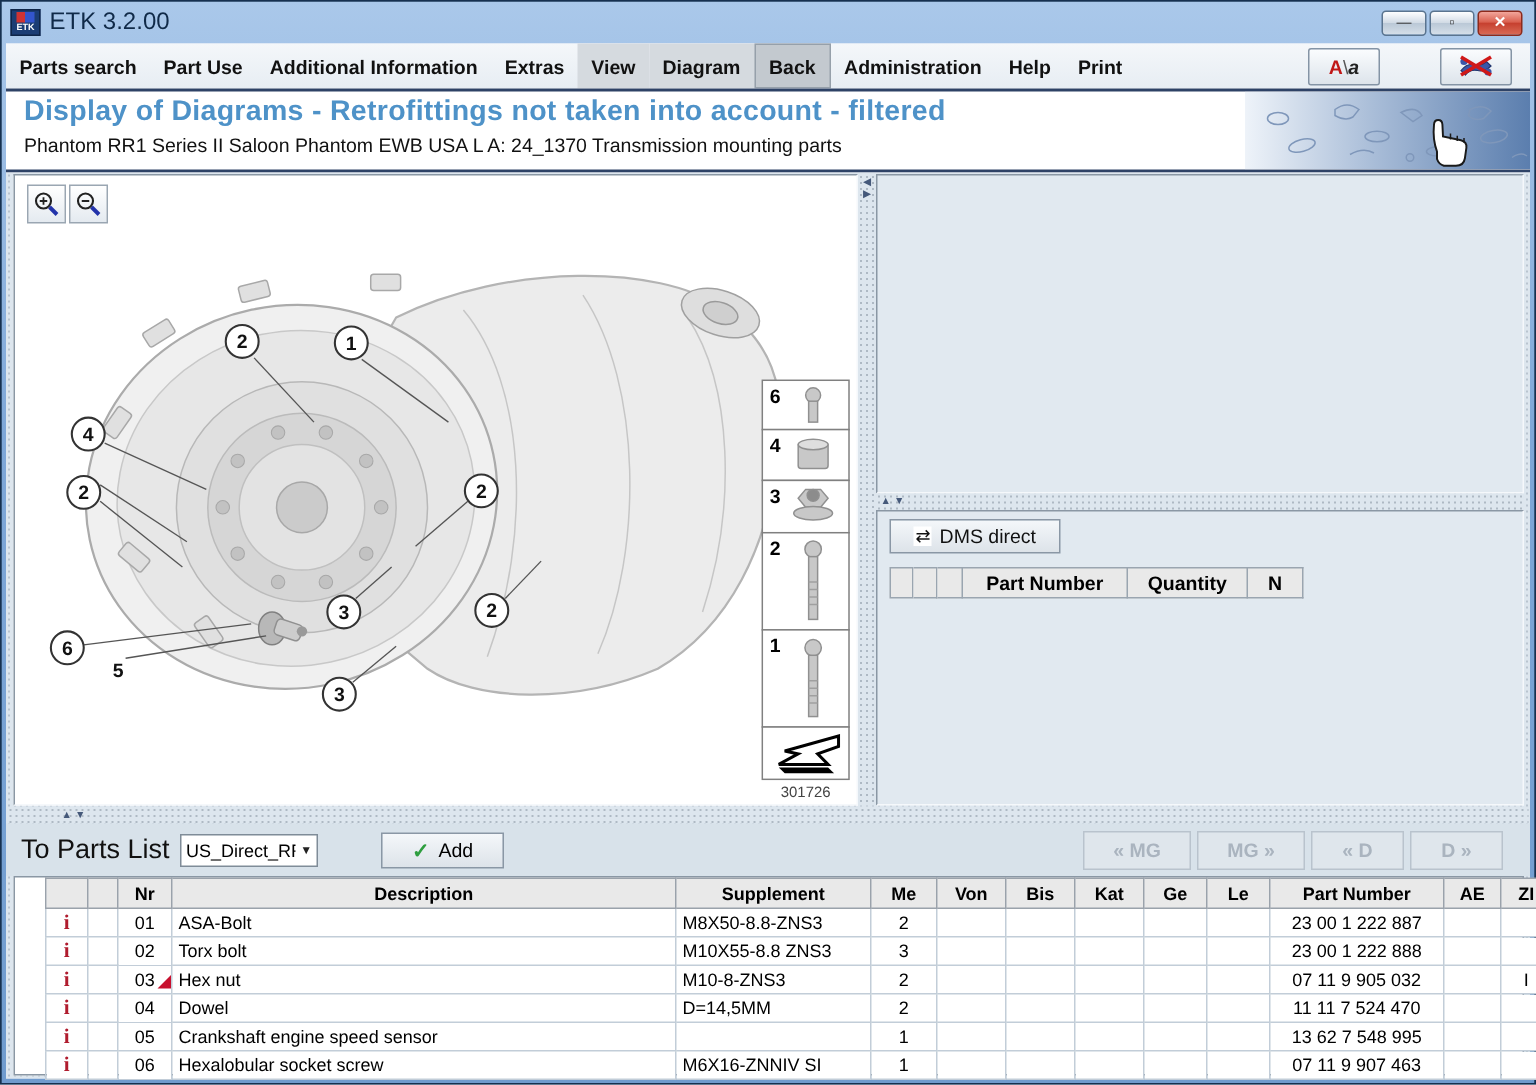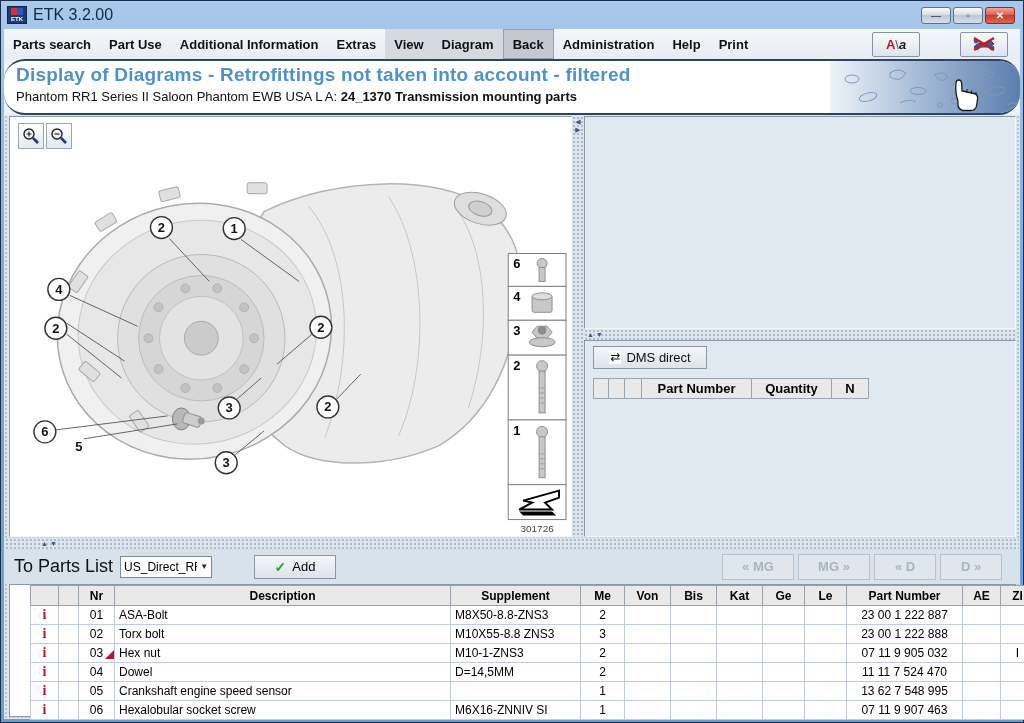--- a/index.html
+++ b/index.html
@@ -38,25 +38,25 @@
   .tool-btn { width:48px; height:25px; border:1px solid #8494a5; border-radius:2px;
               background:linear-gradient(#fafcfe,#dde4eb); display:flex; align-items:center;
               justify-content:center; }
   .fontbtn-glyph { font-size:13px; font-weight:bold; line-height:1; }
   .fontbtn-glyph .A { color:#c01818; }
   .fontbtn-glyph .slash { color:#555; font-weight:normal; }
   .fontbtn-glyph .a { color:#222; font-style:italic; }
 
   
   .header { position:absolute; left:0; right:0; top:30px; height:56px; background:#fff;
-            border-top:2px solid #2e4266; border-bottom:2px solid #2e4266; overflow:hidden;border-radius:21px; }
+            border-top:2px solid #2e4266; border-bottom:2px solid #2e4266; overflow:hidden; }
   .header-text { position:absolute; left:12px; top:3px; right:200px; }
   .header-title { font-size:19px; font-weight:bold; color:#4e92c8; letter-spacing:0.2px; white-space:nowrap; }
   .header-sub { font-size:13px; color:#111; margin-top:3px; white-space:nowrap; }
-  .header-sub b { font-weight:bold; }
+  .header-sub b { font-weight:normal; }
   .collage { position:absolute; right:0; top:0; width:190px; height:52px; }
 
   
   .content { position:absolute; left:0; right:0; top:86px; bottom:0;
              background-color:#dde6ee;
              background-image:radial-gradient(#b9c4cf 0.8px, transparent 0.8px);
              background-size:4px 4px; }
 
   .panel-sunken { border:1px solid; border-color:#8a97a4 #f5f8fb #f5f8fb #8a97a4; }
 
@@ -500,21 +500,21 @@
                 <td class="c"></td>
                 <td class="c">23 00 1 222 888</td>
                 <td class="c"></td>
                 <td class="c"></td>
               </tr>
               <tr>
                 <td class="c"><span class="info-icon">i</span></td>
                 <td class="c"></td>
                 <td class="c nr-cell">03<span class="flag"></span></td>
                 <td class="l">Hex nut</td>
-                <td class="l">M10-1-ZNS3</td>
+                <td class="l">M10-8-ZNS3</td>
                 <td class="c">2</td>
                 <td class="c"></td>
                 <td class="c"></td>
                 <td class="c"></td>
                 <td class="c"></td>
                 <td class="c"></td>
                 <td class="c">07 11 9 905 032</td>
                 <td class="c"></td>
                 <td class="c">I</td>
               </tr>

